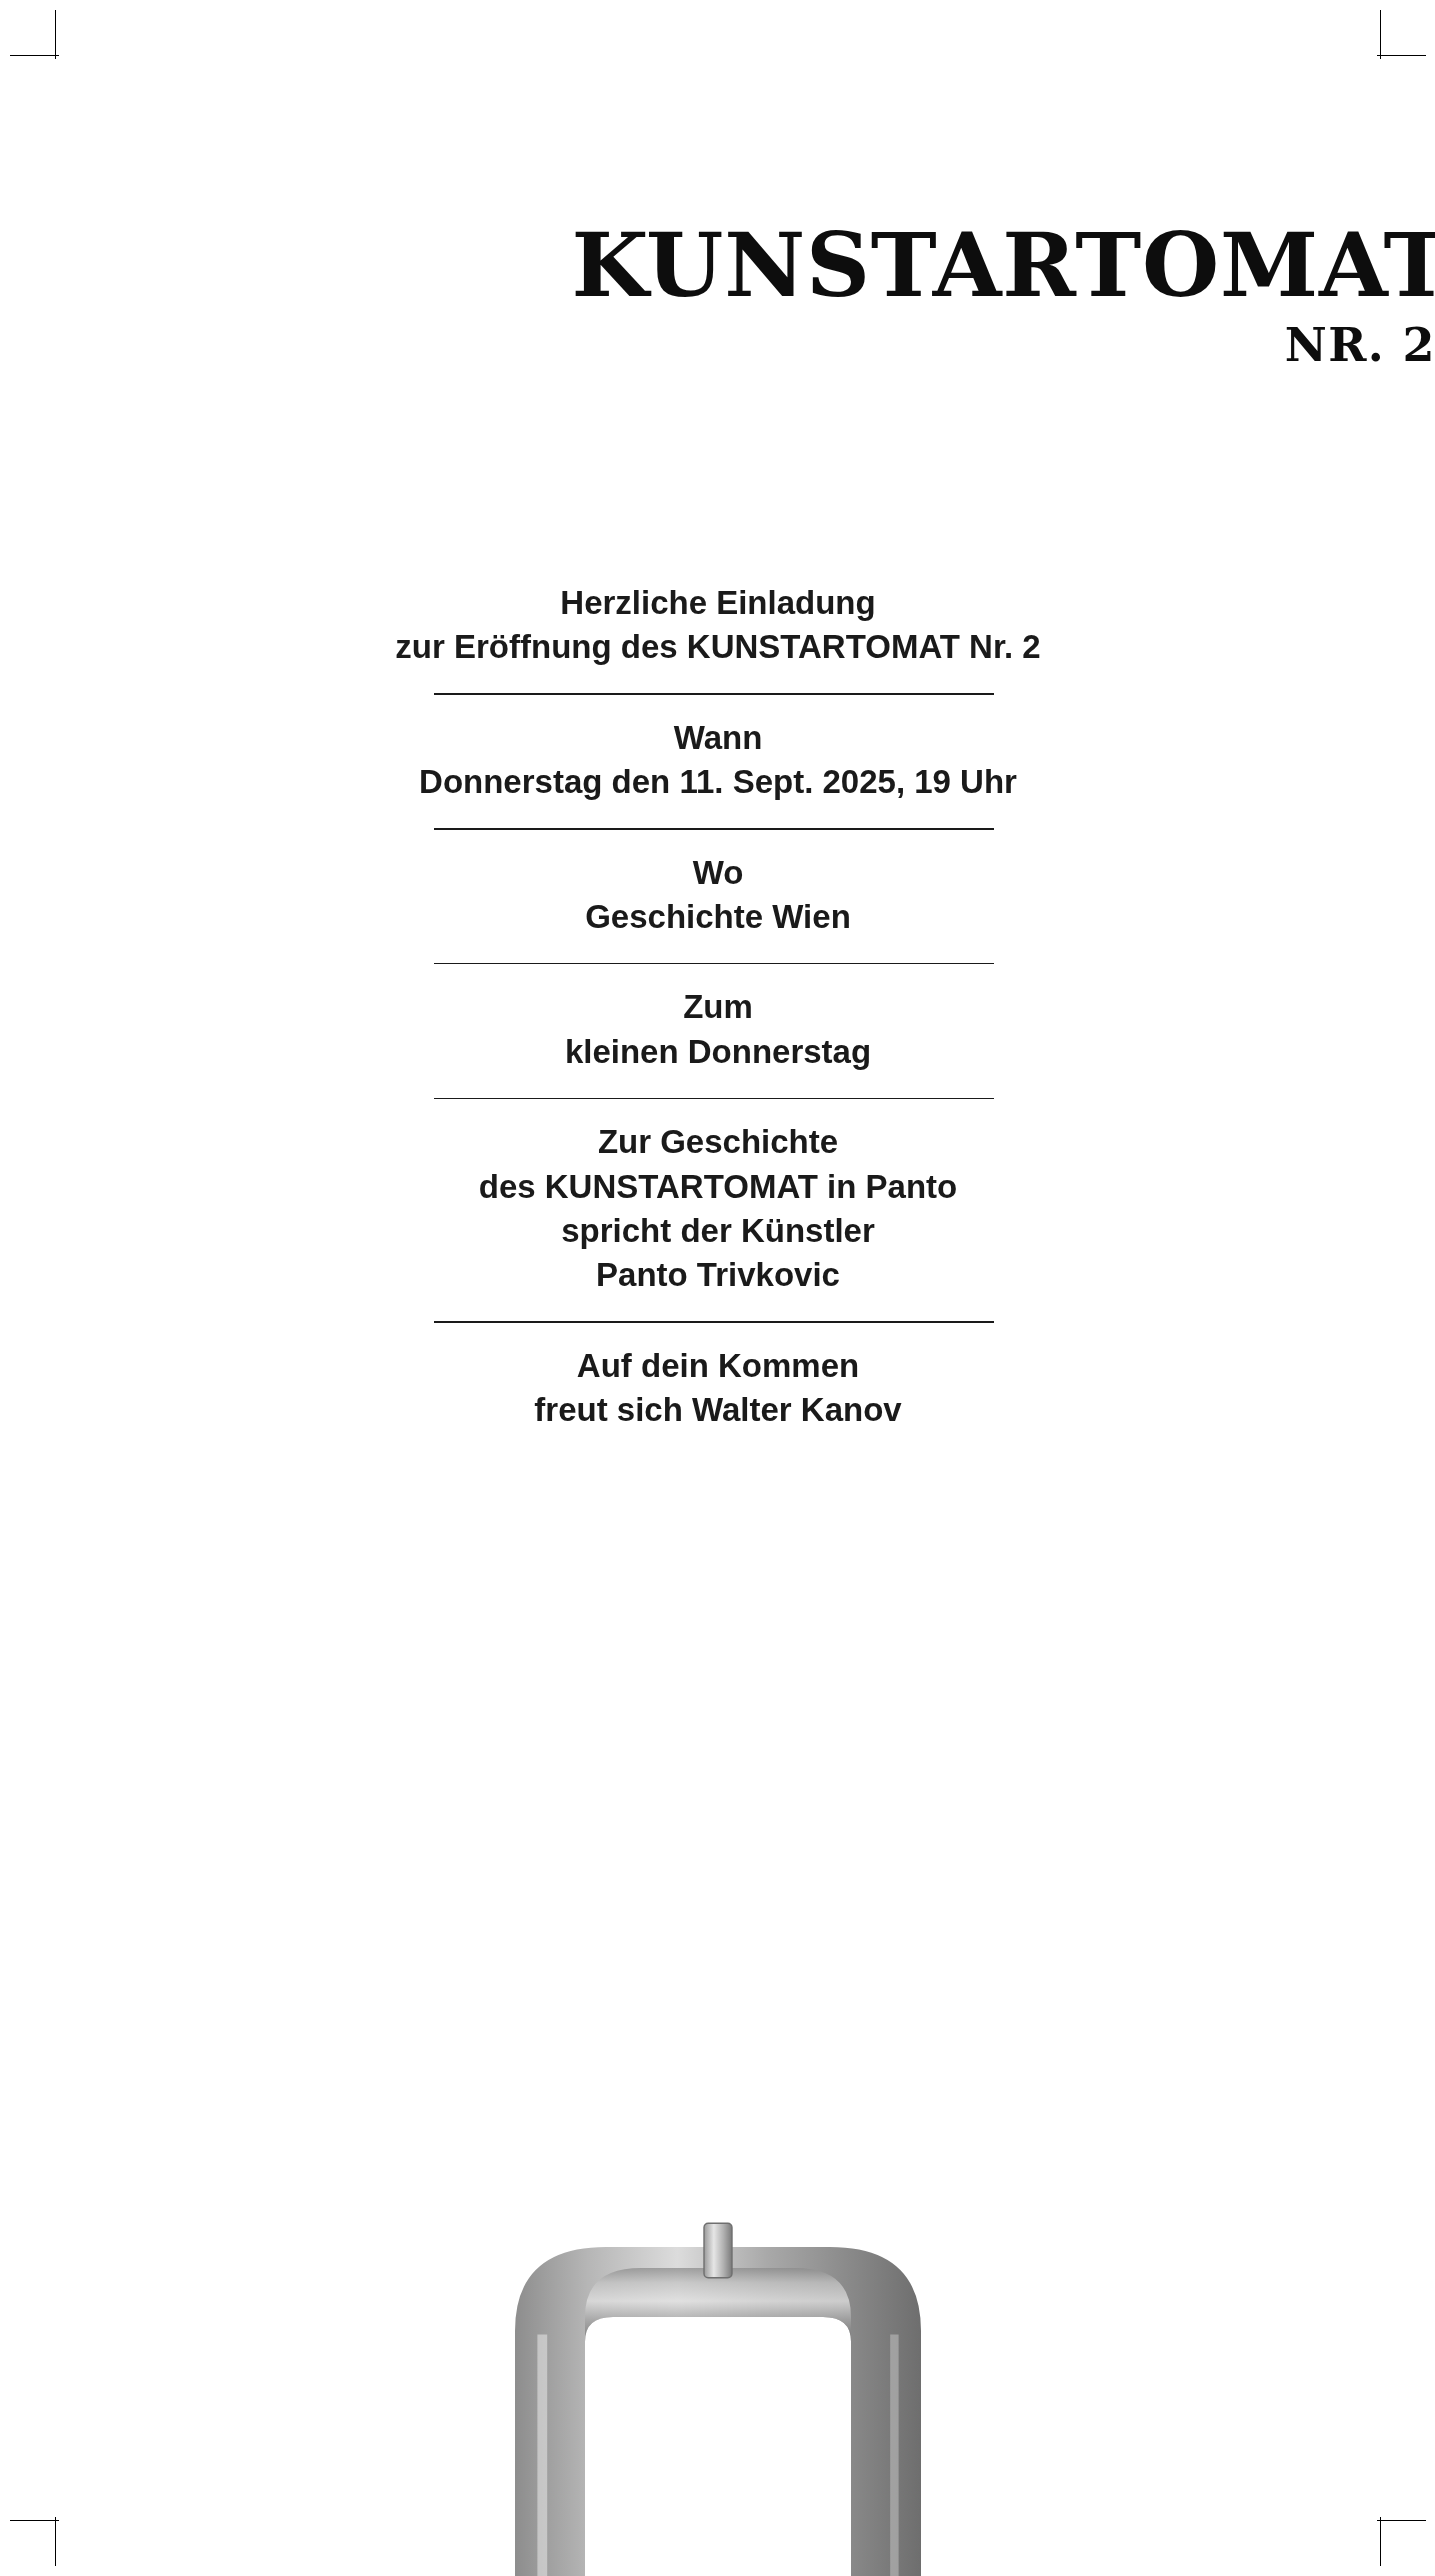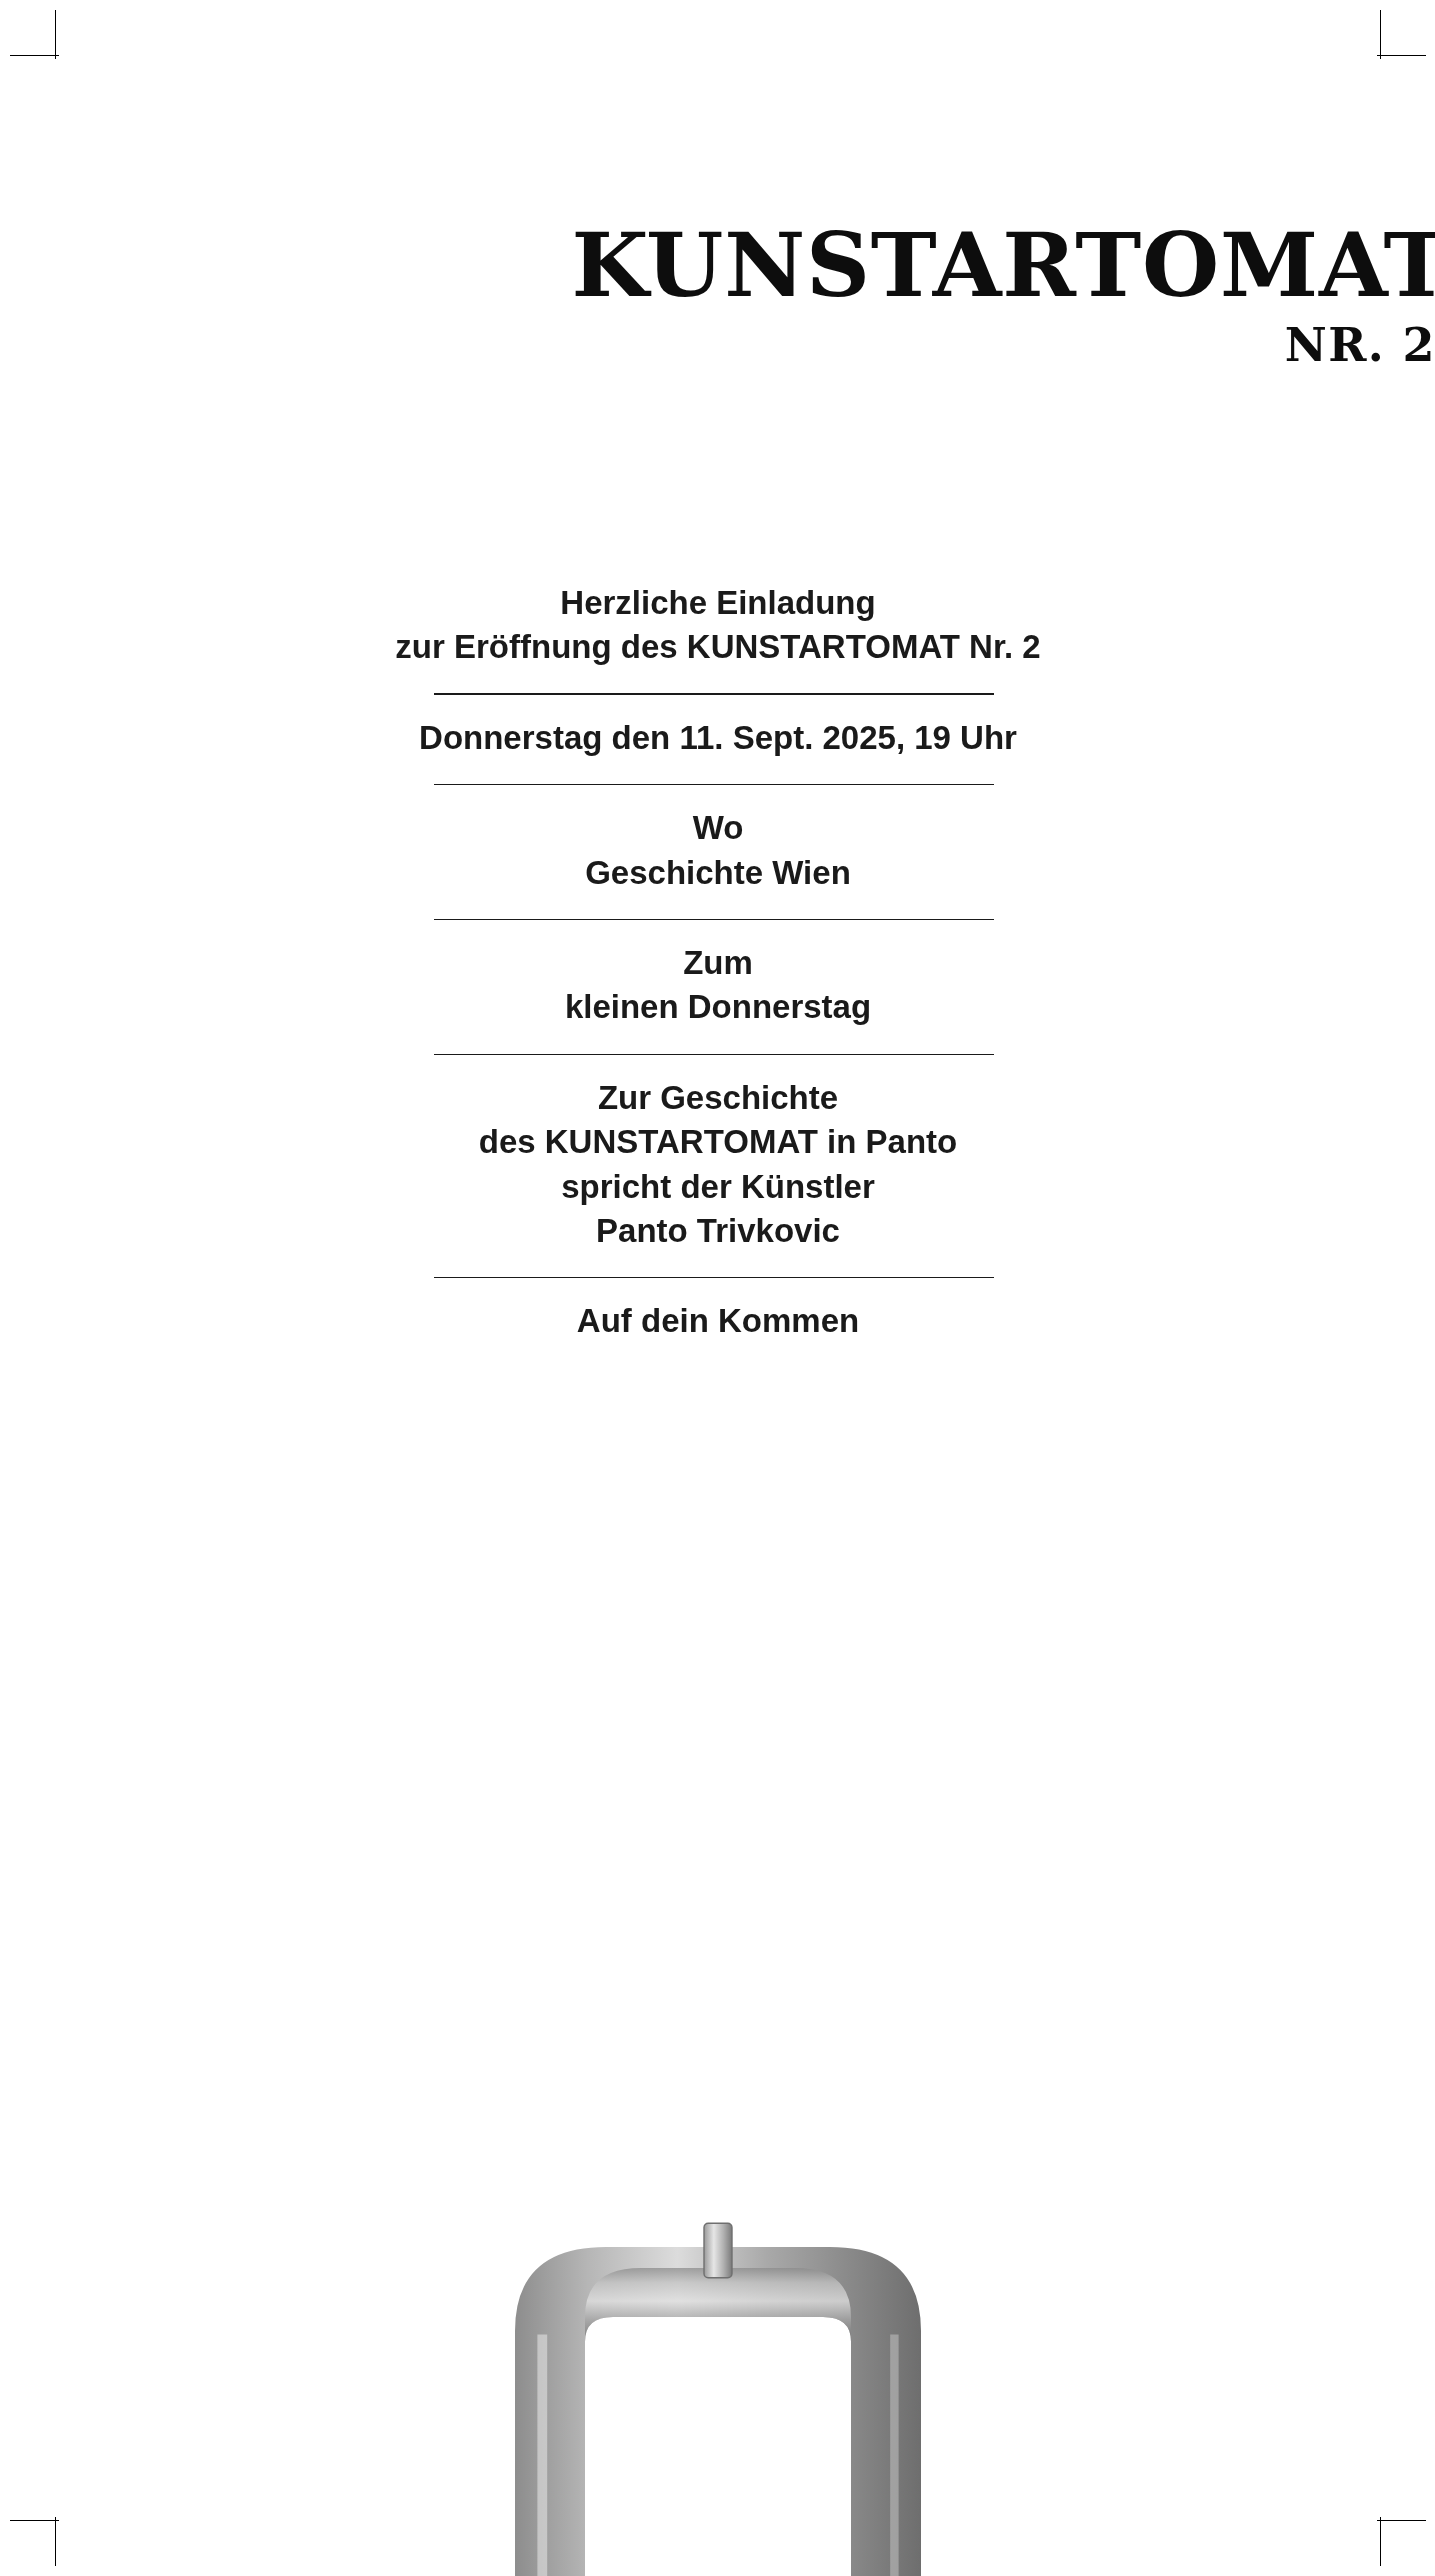--- a/index.html
+++ b/index.html
@@ -129,20 +129,21 @@
 
   <div class="body-block">
 
     <div class="sect">
       <div class="sect-head">Herzliche Einladung</div>
       <div class="sect-line">zur Eröffnung des KUNSTARTOMAT Nr. 2</div>
     </div>
     <div class="divider"></div>
 
     <div class="sect">
+      <div class="sect-head">Wann</div>
       <div class="sect-line">Donnerstag den 11. Sept. 2025, 19 Uhr</div>
     </div>
     <div class="divider"></div>
 
     <div class="sect">
       <div class="sect-head">Wo</div>
       <div class="sect-line">Geschichte Wien</div>
     </div>
     <div class="divider"></div>
 
@@ -155,20 +156,21 @@
     <div class="sect">
       <div class="sect-head">Zur Geschichte</div>
       <div class="sect-line">des KUNSTARTOMAT in Panto</div>
       <div class="sect-line">spricht der Künstler</div>
       <div class="sect-line">Panto Trivkovic</div>
     </div>
     <div class="divider"></div>
 
     <div class="sect">
       <div class="sect-head">Auf dein Kommen</div>
+      <div class="sect-line">freut sich Walter Kanov</div>
     </div>
 
   </div>
 
   <div class="handle-wrap">
     <svg class="handle-svg" width="490" height="392" viewBox="0 0 700 560">
       <defs>
         <linearGradient id="gLeft" x1="0" y1="0" x2="1" y2="0">
           <stop offset="0%" stop-color="#8d8d8d"></stop>
           <stop offset="18%" stop-color="#b6b6b6"></stop>

